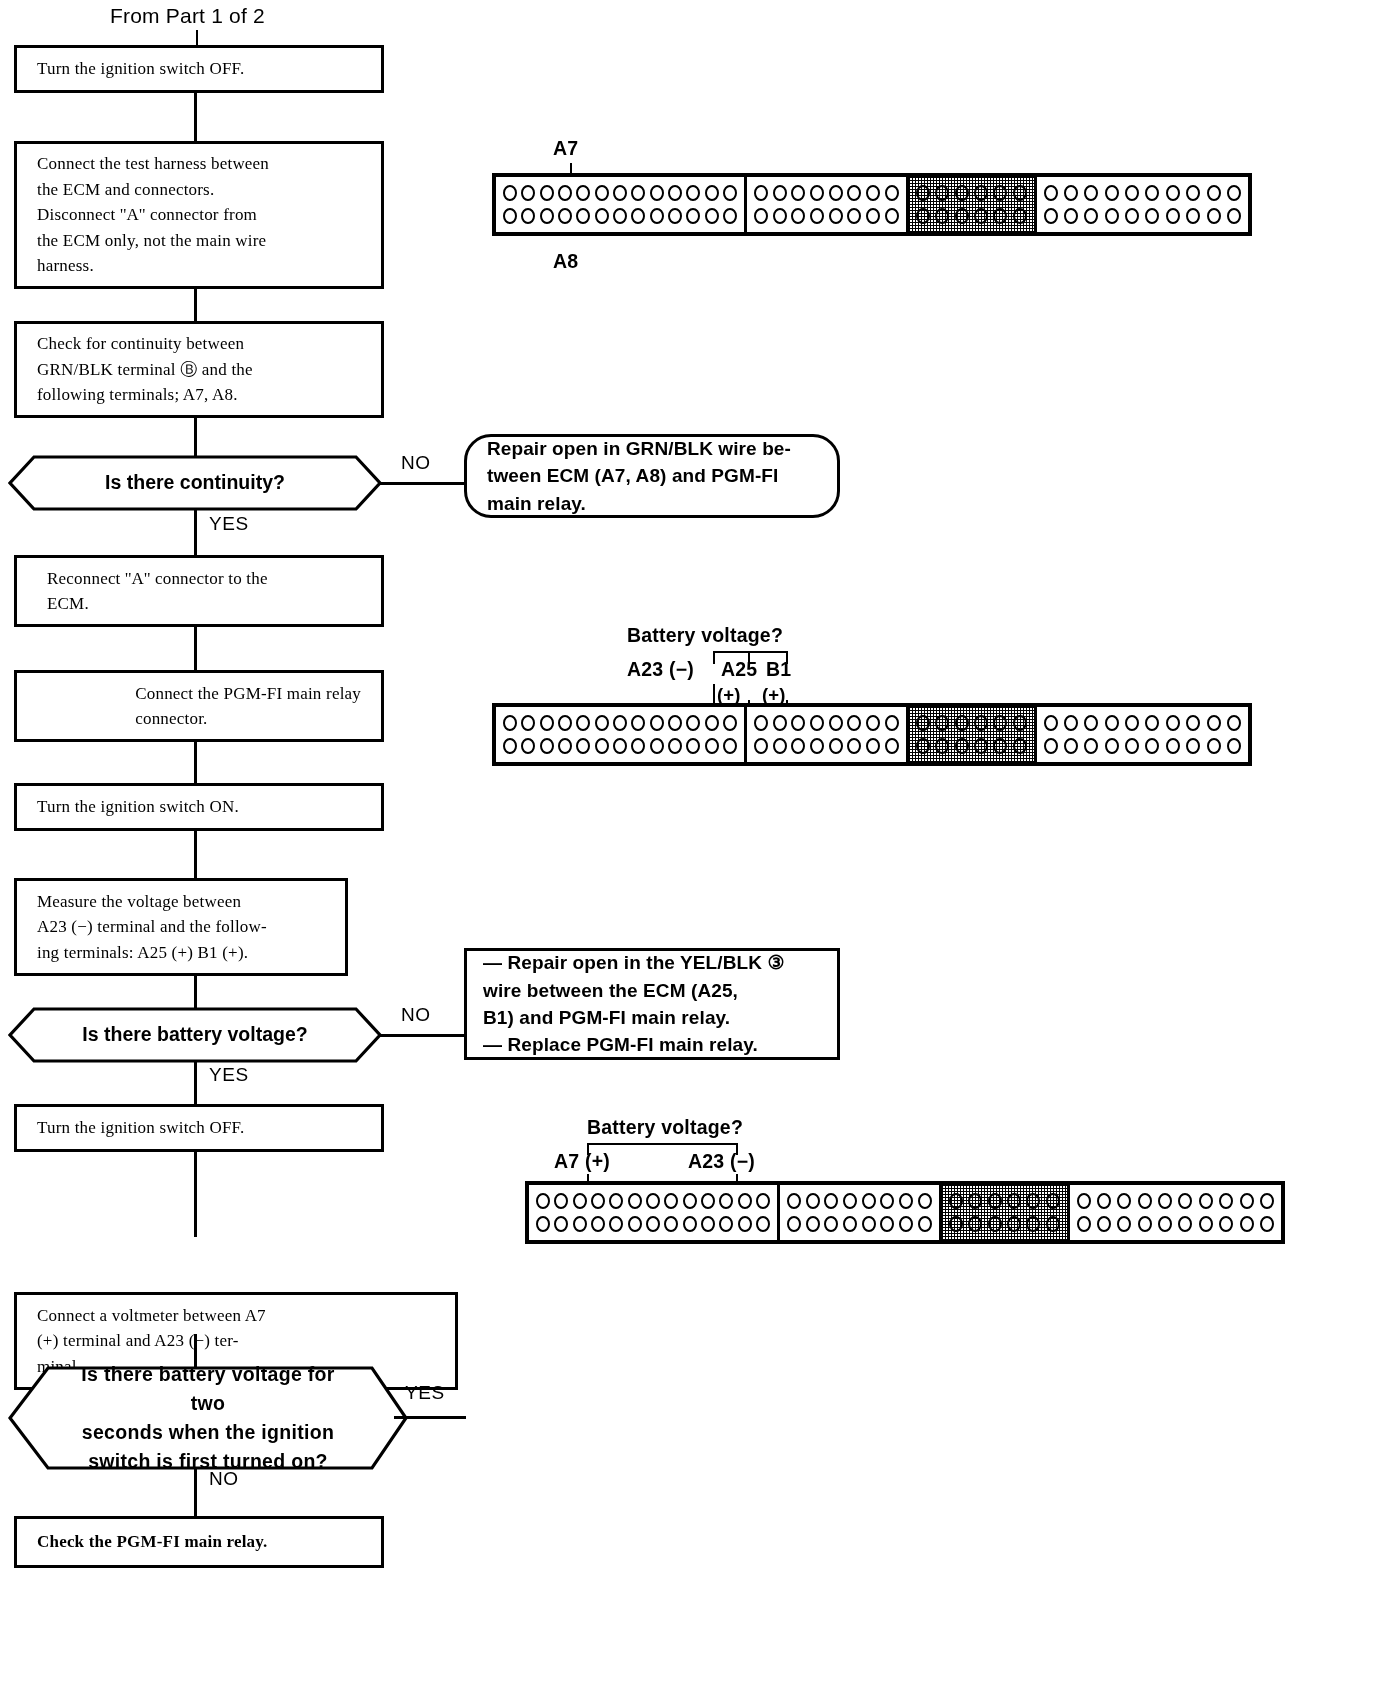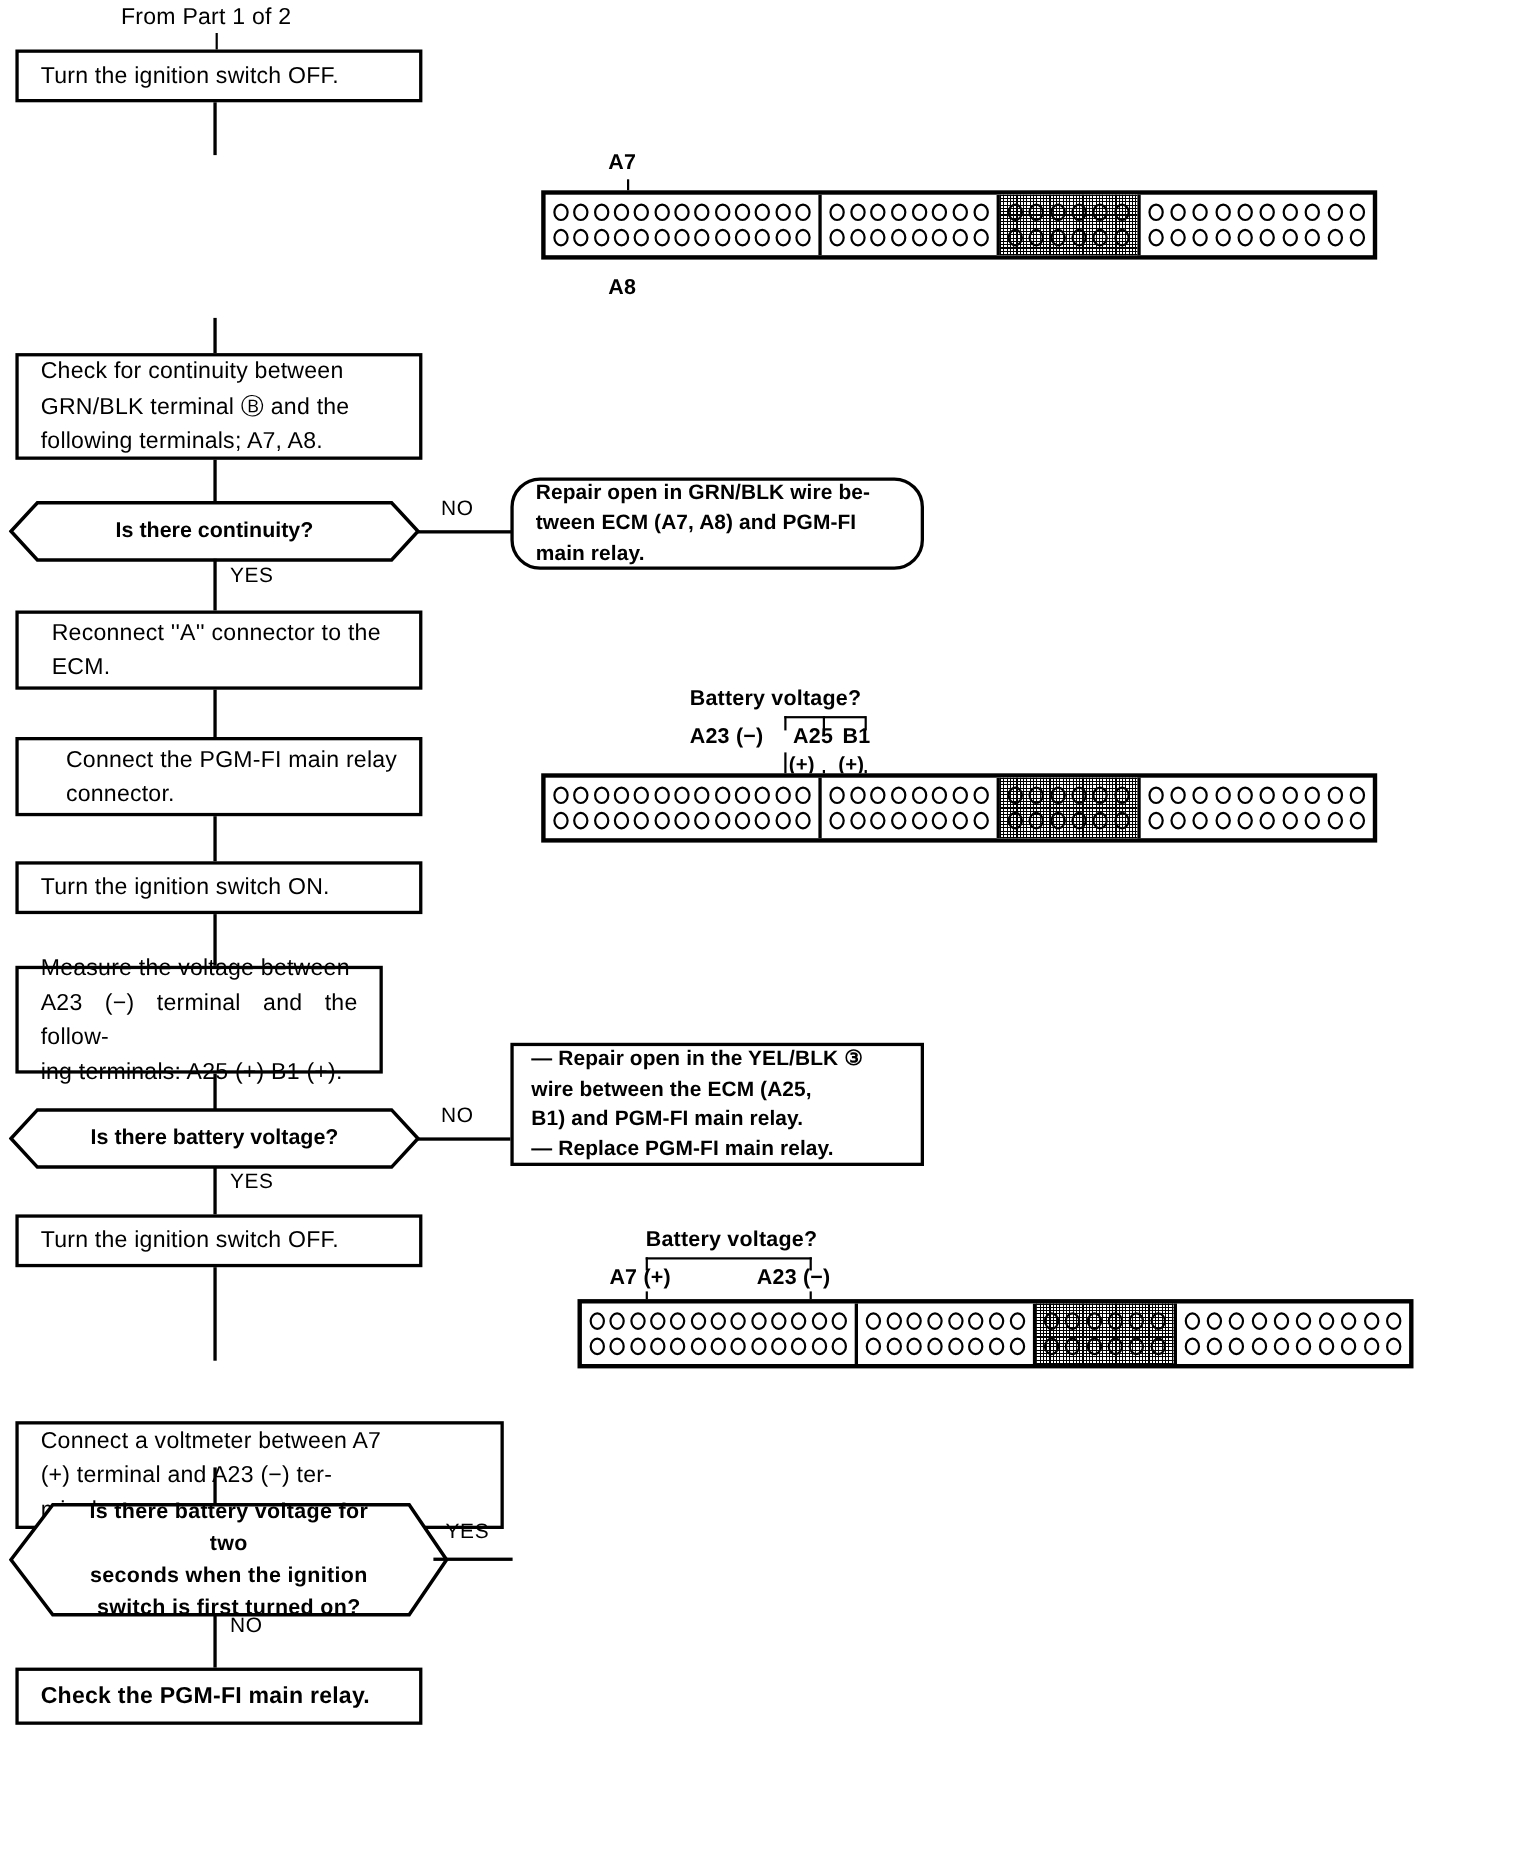--- a/index.html
+++ b/index.html
@@ -26,24 +26,25 @@
   .proc {
     position: absolute;
     border: 3px solid #000;
     background: #fff;
     box-sizing: border-box;
     display: flex;
     align-items: center;
     padding: 6px 20px;
   }
   .proc .txt {
-    font-size: 21px;
+    font-size: 17px;
     line-height: 1.50;
     letter-spacing: 0.2px;
     white-space: pre-line;
+    font-family: Liberation Serif, serif;
   }
   .proc.just .txt { text-align: justify; text-align-last: left; }
   .proc.bold .txt { font-weight: bold; }
 
   
   .result {
     position: absolute;
     border: 3px solid #000;
     background: #fff;
     box-sizing: border-box;
@@ -161,20 +162,27 @@
 <div id="canvas">
 
   <div class="caption" style="left:110px; top:4px;">From Part 1 of 2</div>
   <div class="thinv" style="left:196px; top:30px; height:18px;"></div>
 
   <div class="proc" id="b1" style="left:14px; top:45px; width:370px; height:48px;">
     <span class="txt">Turn the ignition switch OFF.</span>
   </div>
   <div class="vline" style="left:194px; top:93px; height:48px;"></div>
 
+  <div class="proc" id="b2" style="left:14px; top:141px; width:370px; height:148px;">
+    <span class="txt">Connect the test harness between
+the ECM and connectors.
+Disconnect ''A'' connector from
+the ECM only, not the main wire
+harness.</span>
+  </div>
   <div class="vline" style="left:194px; top:289px; height:32px;"></div>
 
   <div class="callout" style="left:553px; top:137px;">A7</div>
   <div class="thinv" style="left:570px; top:163px; height:70px;"></div>
   <div class="callout" style="left:553px; top:250px;">A8</div>
 
   <div class="connector" id="conn1" style="left:492px; top:173px; width:760px; height:63px;">
     <div class="conn-sec" style="width:33.0%;">
       <div class="pinrow">
         <span class="pin"></span>

